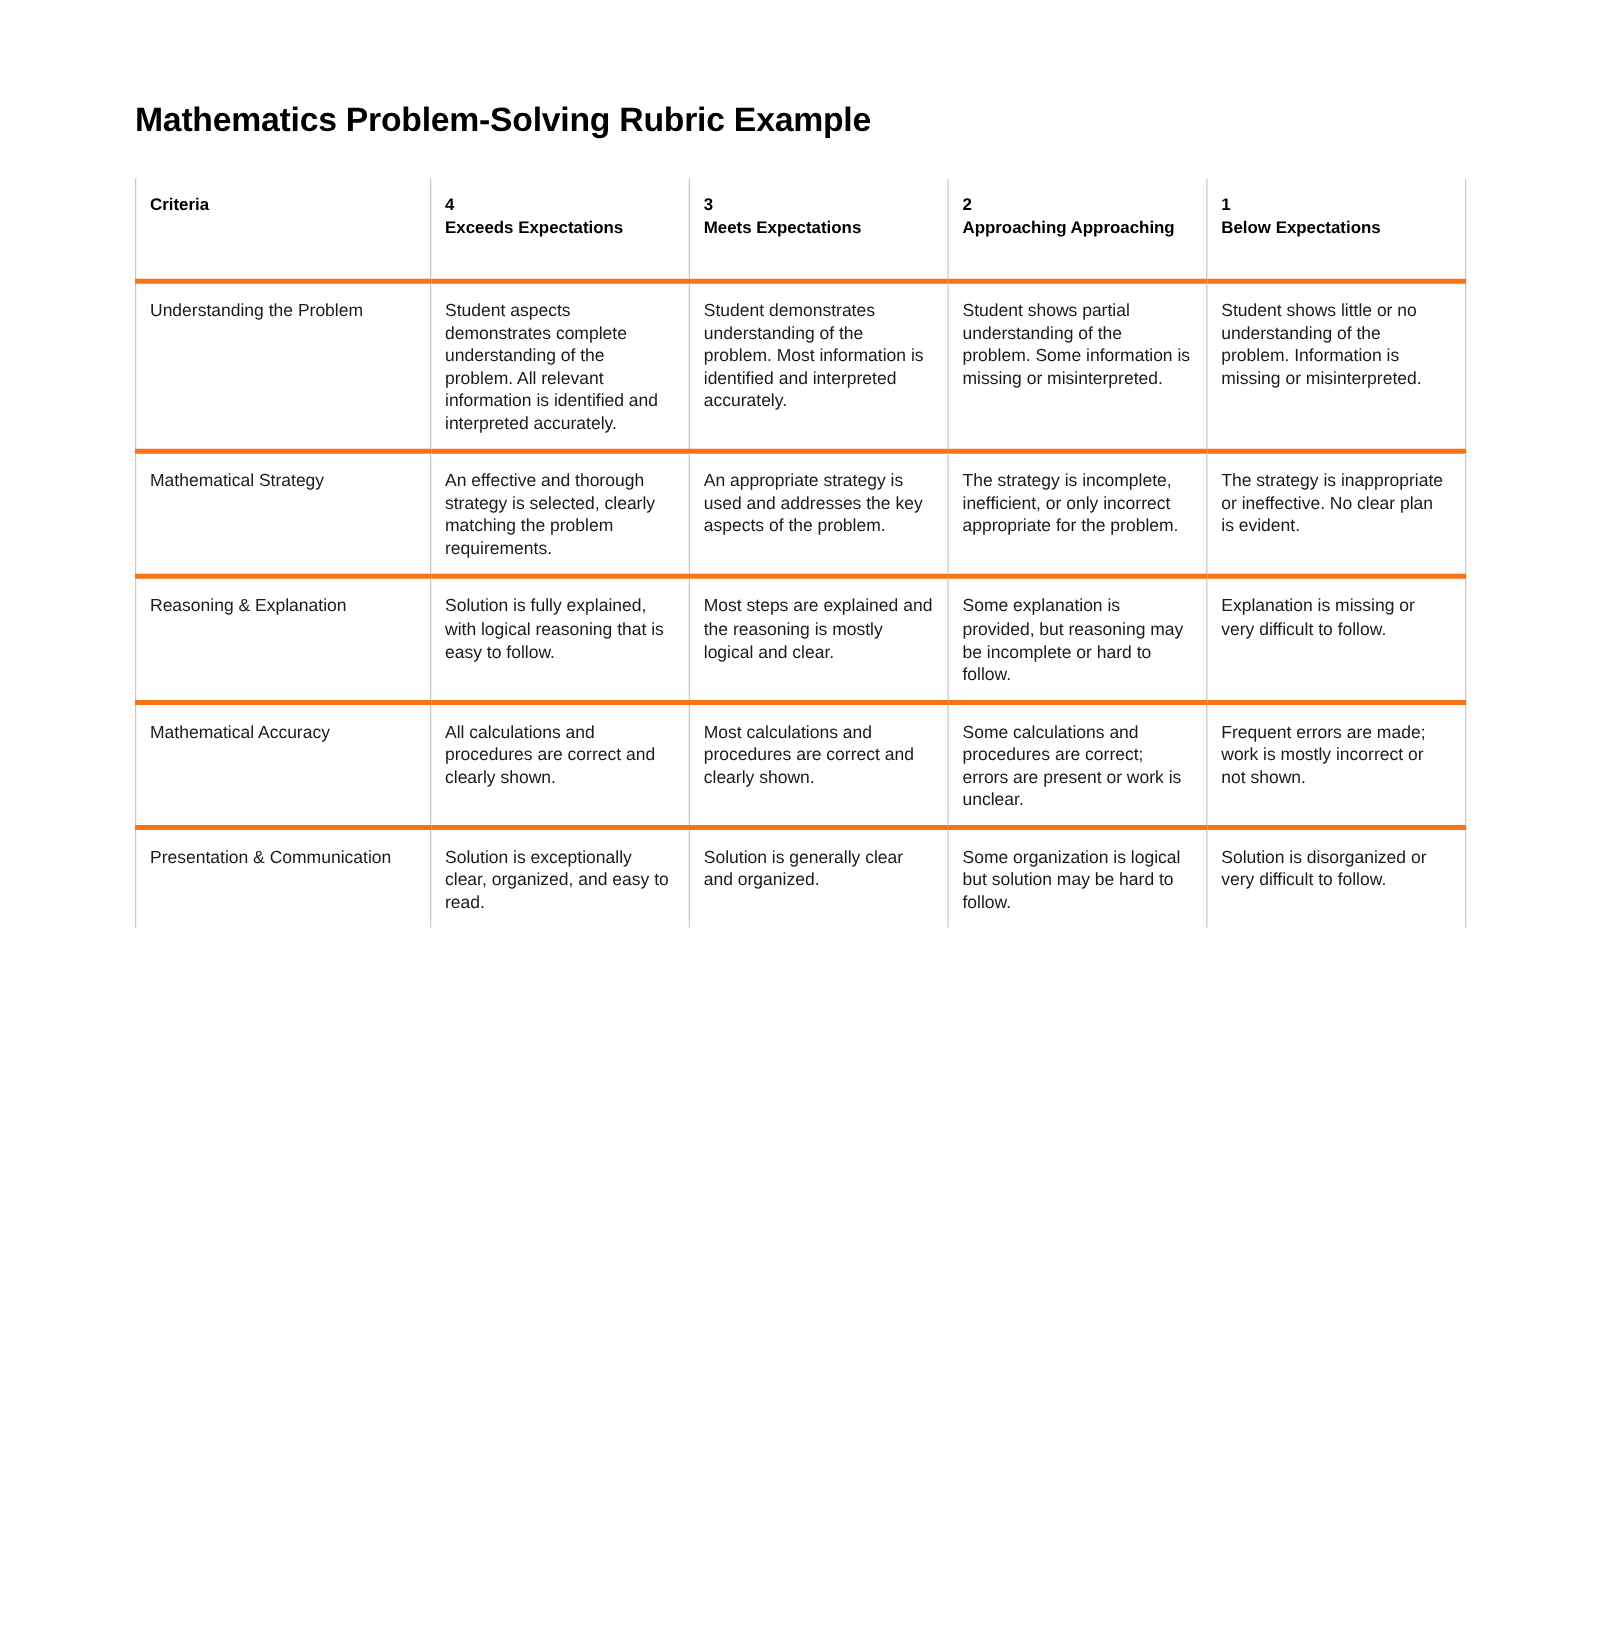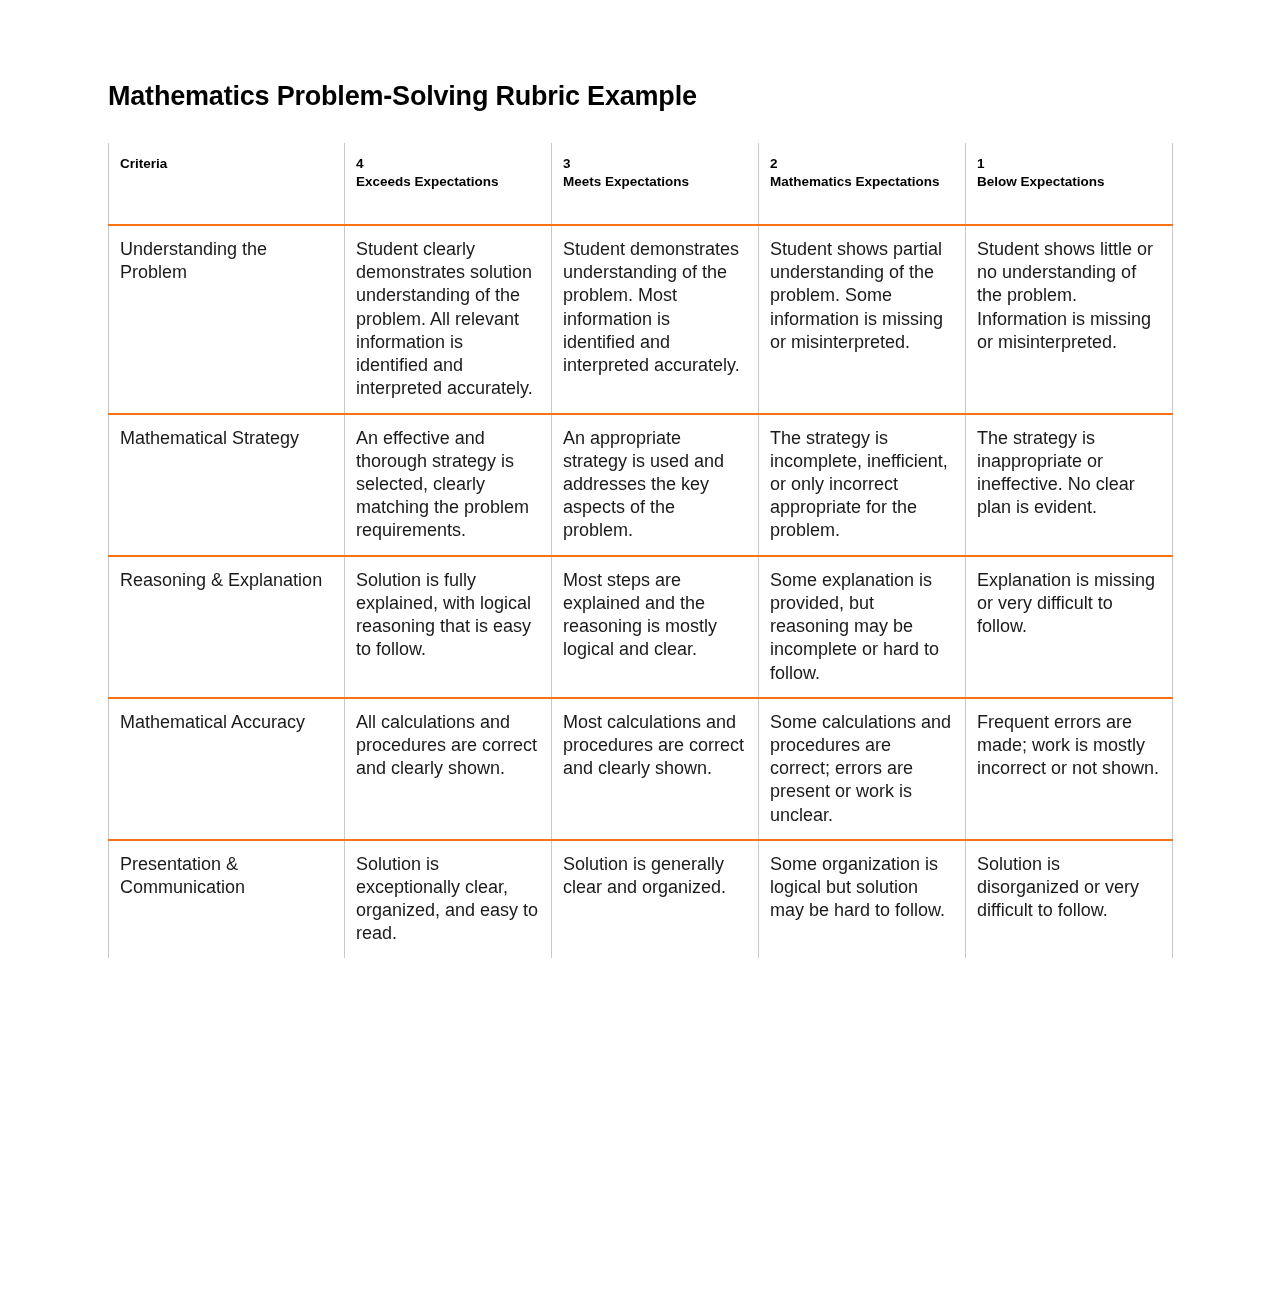--- a/index.html
+++ b/index.html
@@ -48,36 +48,36 @@
   table.rubric col.c-criteria { width: 236px; }
   table.rubric col.c-level     { width: 207px; }
   table.rubric col.c-level-last { width: 207px; }
 
   table.rubric th,
   table.rubric td {
     vertical-align: top;
     text-align: left;
     padding: 12px 12px 12px 11px;
     border-left: 1px solid #c9c9c9;
-    border-bottom: 2px solid #f97316;
+    border-bottom: 4px solid #f97316;
     box-sizing: border-box;
   }
   table.rubric th:first-child,
   table.rubric td:first-child {
     border-left: none;
   }
   table.rubric thead th {
     font-size: 13.5px;
     font-weight: bold;
     line-height: 1.34;
     color: #000000;
     height: 82px;
   }
   table.rubric tbody td {
-    font-size: 18px;
+    font-size: 14px;
     font-weight: normal;
     line-height: 1.29;
     color: #1a1a1a;
   }
   table.rubric tbody tr:last-child td {
     border-bottom: none;
   }
   .hdr-score { display: block; }
   .hdr-label { display: block; }
   .criteria-cell { color: #1a1a1a; }
@@ -106,33 +106,33 @@
           <th>
             <span class="hdr-score">4</span>
             <span class="hdr-label">Exceeds Expectations</span>
           </th>
           <th>
             <span class="hdr-score">3</span>
             <span class="hdr-label">Meets Expectations</span>
           </th>
           <th>
             <span class="hdr-score">2</span>
-            <span class="hdr-label">Mathematics Expectations</span>
+            <span class="hdr-label">Approaching Approaching</span>
           </th>
           <th>
             <span class="hdr-score">1</span>
             <span class="hdr-label">Below Expectations</span>
           </th>
         </tr>
       </thead>
       <tbody>
 
         <tr>
           <td class="criteria-cell">Understanding the Problem</td>
-          <td>Student clearly demonstrates solution understanding of the problem. All relevant information is identified and interpreted accurately.</td>
+          <td>Student aspects demonstrates complete understanding of the problem. All relevant information is identified and interpreted accurately.</td>
           <td>Student demonstrates understanding of the problem. Most information is identified and interpreted accurately.</td>
           <td>Student shows partial understanding of the problem. Some information is missing or misinterpreted.</td>
           <td>Student shows little or no understanding of the problem. Information is missing or misinterpreted.</td>
         </tr>
 
         <tr>
           <td class="criteria-cell">Mathematical Strategy</td>
           <td>An effective and thorough strategy is selected, clearly matching the problem requirements.</td>
           <td>An appropriate strategy is used and addresses the key aspects of the problem.</td>
           <td>The strategy is incomplete, inefficient, or only incorrect appropriate for the problem.</td>

